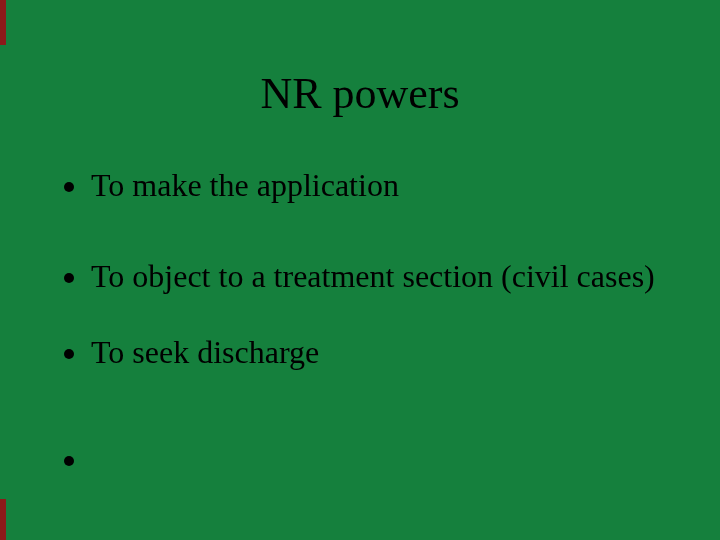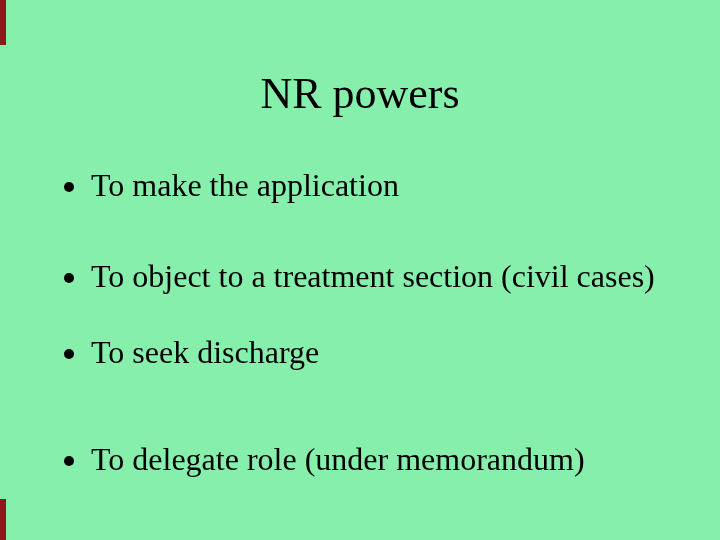--- a/index.html
+++ b/index.html
@@ -4,21 +4,21 @@
 <style>
   html, body {
     margin: 0;
     padding: 0;
     background: #ffffff;
   }
   .slide {
     position: relative;
     width: 720px;
     height: 540px;
-    background: #86efac;
+    background: #15803d;
     overflow: hidden;
     font-family: "Liberation Serif", "DejaVu Serif", serif;
     color: #000000;
   }
   
   .border-frag {
     position: absolute;
     left: 0;
     width: 6px;
     background: #8c1a1a;
@@ -89,16 +89,15 @@
     <span class="bullet-text">To make the application</span>
   </div>
 
   <div class="bullet-row b2">
     <span class="bullet-dot"></span>
     <span class="bullet-text">To seek discharge</span>
   </div>
 
   <div class="bullet-row b3">
     <span class="bullet-dot"></span>
-    <span class="bullet-text">To delegate role (under memorandum)</span>
   </div>
 
 </div>
 
 </body></html>

